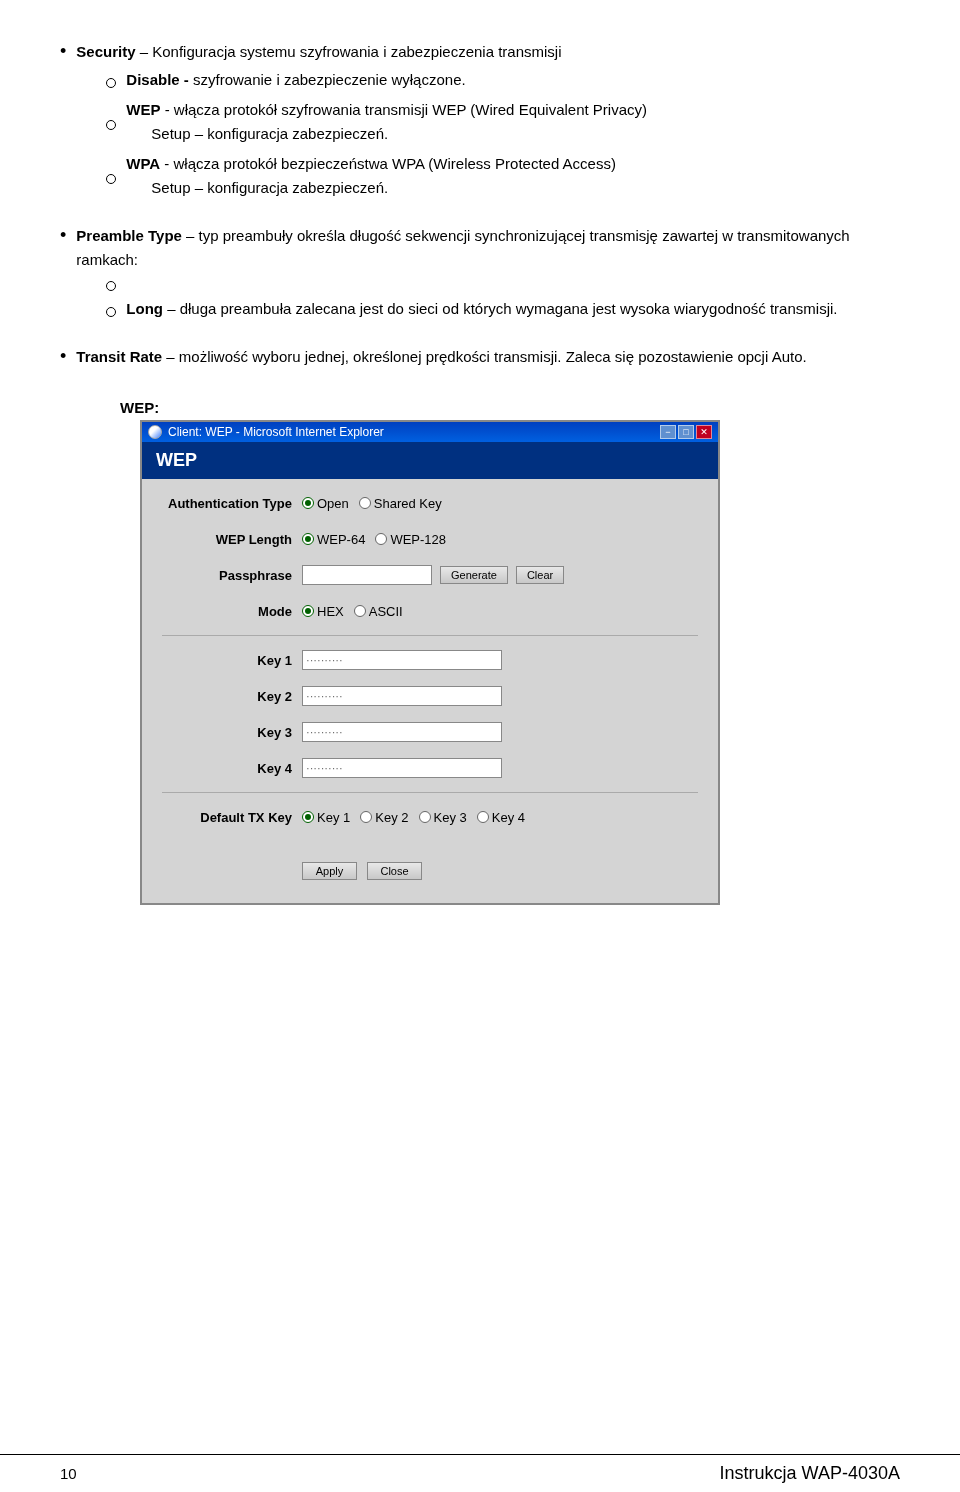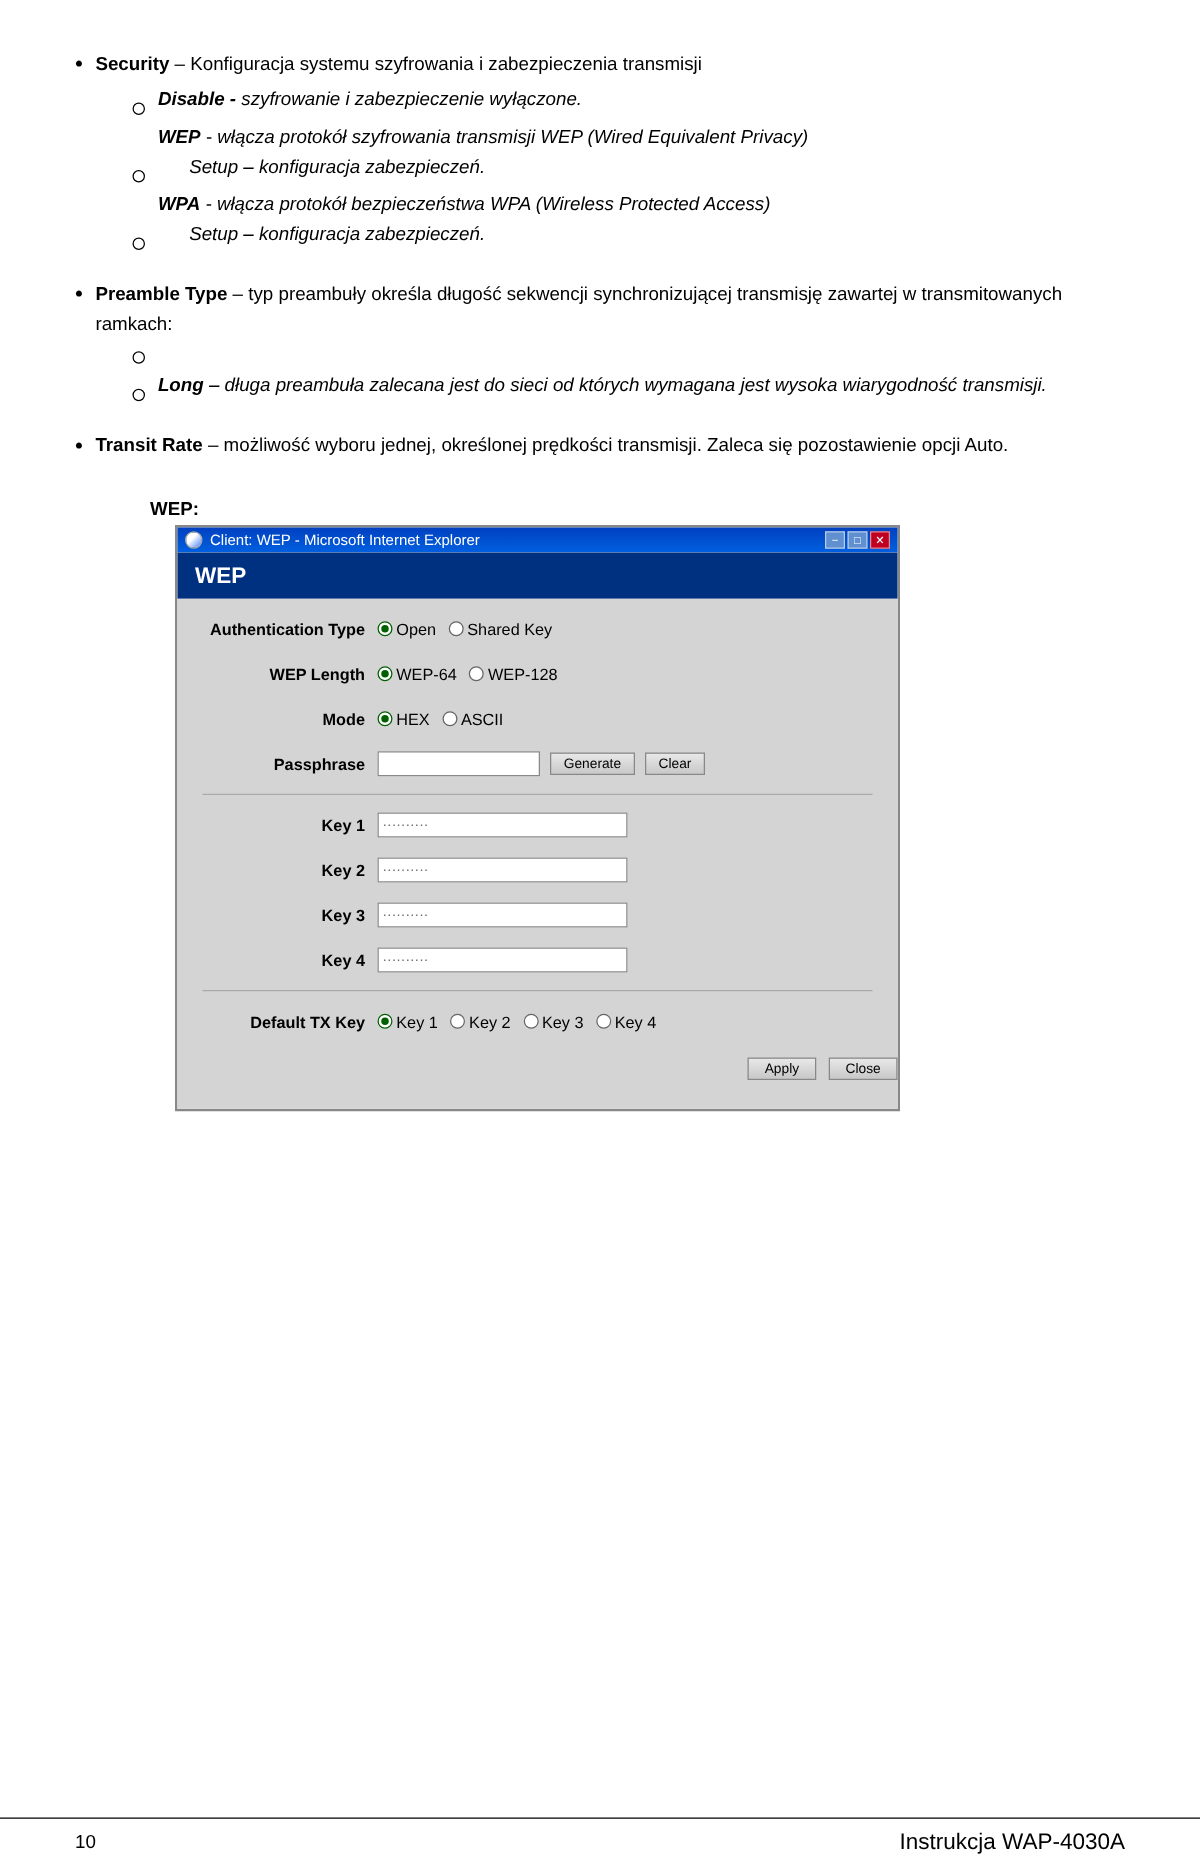--- a/index.html
+++ b/index.html
@@ -36,24 +36,23 @@
     }
 
     .sub-list {
       list-style: none;
       margin-left: 30px;
       margin-top: 4px;
     }
 
     .sub-list li {
       display: flex;
-      align-items: flex-end;
+      align-items: center;
       margin-bottom: 6px;
       line-height: 1.6;
-      font-style: italic;
     }
 
     .sub-circle {
       display: inline-block;
       width: 10px;
       height: 10px;
       border-radius: 50%;
       border: 1.5px solid #000;
       margin-right: 10px;
       margin-top: 5px;
@@ -354,42 +353,42 @@
               <span>WEP-64</span>
             </div>
             <div class="radio-item">
               <div class="radio-dot"></div>
               <span>WEP-128</span>
             </div>
           </div>
         </div>
 
         <div class="form-row">
-          <div class="form-label">Mode</div>
-          <div class="form-controls radio-group">
-            <div class="radio-item">
-              <div class="radio-dot selected"></div>
-              <span>HEX</span>
-            </div>
-            <div class="radio-item">
-              <div class="radio-dot"></div>
-              <span>ASCII</span>
-            </div>
-          </div>
-        </div>
-
-        <div class="form-row">
           <div class="form-label">Passphrase</div>
           <div class="form-controls">
             <input type="text" class="text-input" value="" style="">
             <button class="form-btn">Generate</button>
             <button class="form-btn form-btn-small">Clear</button>
           </div>
         </div>
 
+        <div class="form-row">
+          <div class="form-label">Mode</div>
+          <div class="form-controls radio-group">
+            <div class="radio-item">
+              <div class="radio-dot selected"></div>
+              <span>HEX</span>
+            </div>
+            <div class="radio-item">
+              <div class="radio-dot"></div>
+              <span>ASCII</span>
+            </div>
+          </div>
+        </div>
+
         <hr class="divider-line" style="margin:10px 20px;">
 
         <div class="form-row">
           <div class="form-label">Key 1</div>
           <div class="form-controls">
             <input type="text" class="key-input" value="··········" style="">
           </div>
         </div>
 
         <div class="form-row">
@@ -430,21 +429,21 @@
               <div class="radio-dot"></div>
               <span>Key 3</span>
             </div>
             <div class="radio-item">
               <div class="radio-dot"></div>
               <span>Key 4</span>
             </div>
           </div>
         </div>
 
-        <div class="form-row" style="justify-content: flex-end; margin-top: 10px; margin-bottom: 8px;">
+        <div class="form-row" style="justify-content: flex-start; margin-top: 26px; margin-bottom: 8px;">
           <div style="margin-left: 160px; display:flex; gap:10px;">
             <button class="form-btn">Apply</button>
             <button class="form-btn">Close</button>
           </div>
         </div>
 
       </div>
     </div>
   </div>
 

